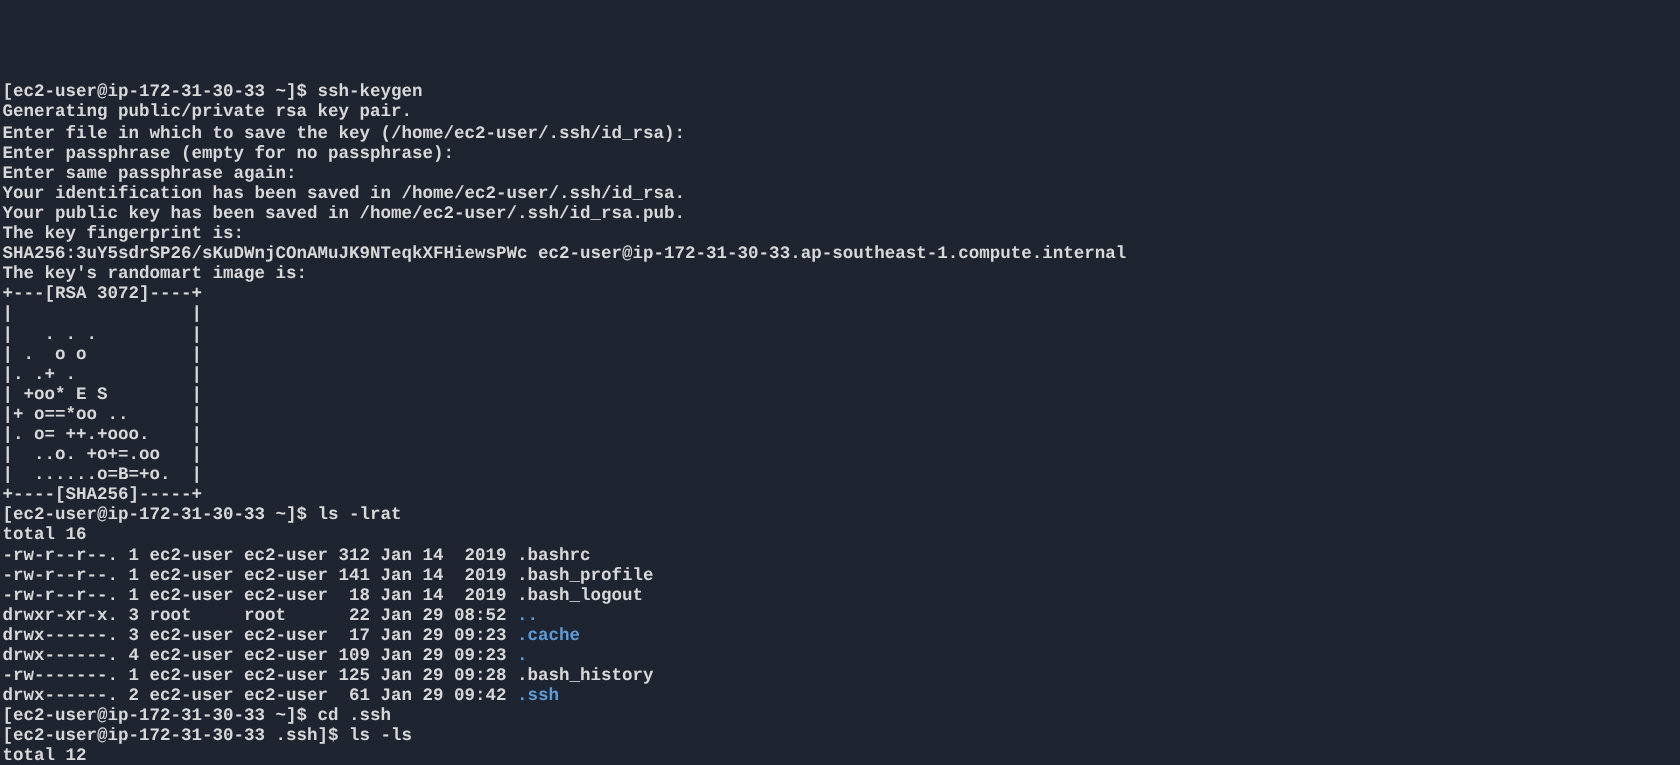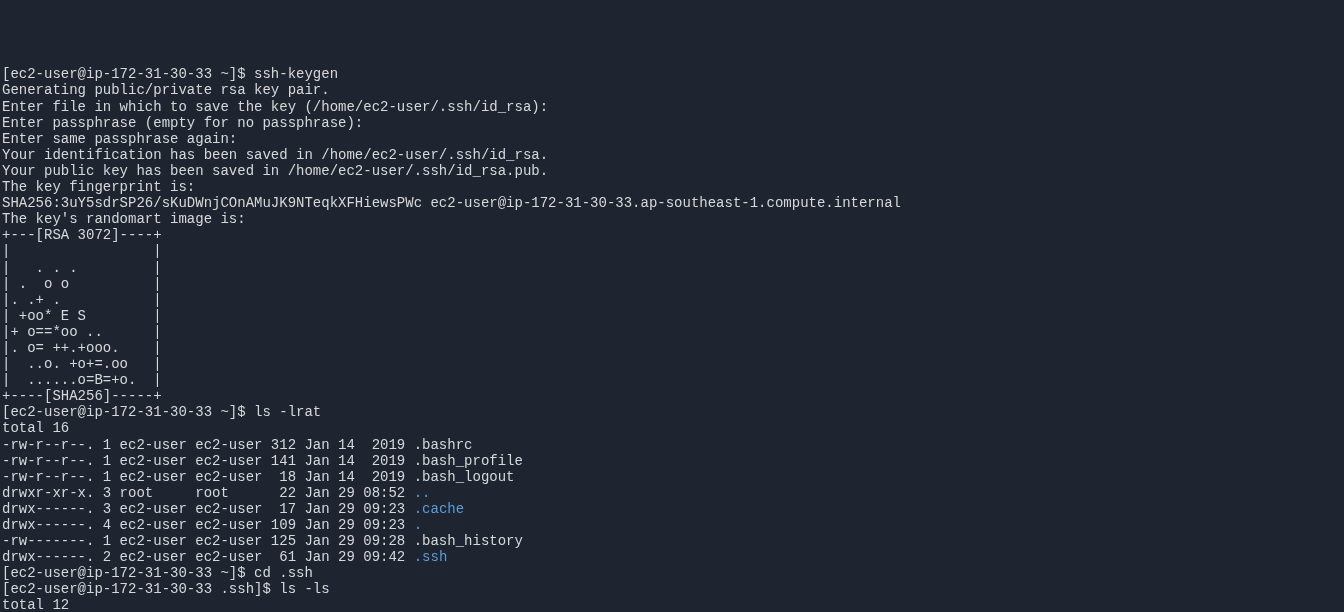--- a/index.html
+++ b/index.html
@@ -7,21 +7,21 @@
       padding: 2px;
       background-color: #1e2430;
       color: #d8d8d8;
       font-family: 'Consolas', 'Monaco', 'Courier New', monospace;
       font-size: 14px;
       line-height: 1.15;
       white-space: pre;
       overflow-x: hidden;
     }
     .dir-link { color: #5b9dd9; }
-    .line { display: block; }
+    .line { display: block; font-weight: bold; }
   </style>
 </head>
 <body>
 
 
 
 <div><span class="line"><span>[ec2-user@ip-172-31-30-33 ~]$ </span><span>ssh-keygen</span></span><span class="line">Generating public/private rsa key pair.</span><span class="line">Enter file in which to save the key (/home/ec2-user/.ssh/id_rsa):</span><span class="line">Enter passphrase (empty for no passphrase):</span><span class="line">Enter same passphrase again:</span><span class="line">Your identification has been saved in /home/ec2-user/.ssh/id_rsa.</span><span class="line">Your public key has been saved in /home/ec2-user/.ssh/id_rsa.pub.</span><span class="line">The key fingerprint is:</span><span class="line">SHA256:3uY5sdrSP26/sKuDWnjCOnAMuJK9NTeqkXFHiewsPWc ec2-user@ip-172-31-30-33.ap-southeast-1.compute.internal</span><span class="line">The key's randomart image is:</span><span class="line">+---[RSA 3072]----+</span><span class="line">|                 |</span><span class="line">|   . . .         |</span><span class="line">| .  o o          |</span><span class="line">|. .+ .           |</span><span class="line">| +oo* E S        |</span><span class="line">|+ o==*oo ..      |</span><span class="line">|. o= ++.+ooo.    |</span><span class="line">|  ..o. +o+=.oo   |</span><span class="line">|  ......o=B=+o.  |</span><span class="line">+----[SHA256]-----+</span><span class="line"><span>[ec2-user@ip-172-31-30-33 ~]$ </span><span>ls -lrat</span></span><span class="line">total 16</span><span class="line">-rw-r--r--. 1 ec2-user ec2-user 312 Jan 14  2019 .bashrc</span><span class="line">-rw-r--r--. 1 ec2-user ec2-user 141 Jan 14  2019 .bash_profile</span><span class="line">-rw-r--r--. 1 ec2-user ec2-user  18 Jan 14  2019 .bash_logout</span><span class="line"><span>drwxr-xr-x. 3 root     root      22 Jan 29 08:52 </span><span class="dir-link">..</span></span><span class="line"><span>drwx------. 3 ec2-user ec2-user  17 Jan 29 09:23 </span><span class="dir-link">.cache</span></span><span class="line"><span>drwx------. 4 ec2-user ec2-user 109 Jan 29 09:23 </span><span class="dir-link">.</span></span><span class="line">-rw-------. 1 ec2-user ec2-user 125 Jan 29 09:28 .bash_history</span><span class="line"><span>drwx------. 2 ec2-user ec2-user  61 Jan 29 09:42 </span><span class="dir-link">.ssh</span></span><span class="line"><span>[ec2-user@ip-172-31-30-33 ~]$ </span><span>cd .ssh</span></span><span class="line"><span>[ec2-user@ip-172-31-30-33 .ssh]$ </span><span>ls -ls</span></span><span class="line">total 12</span></div>
 
 
 

